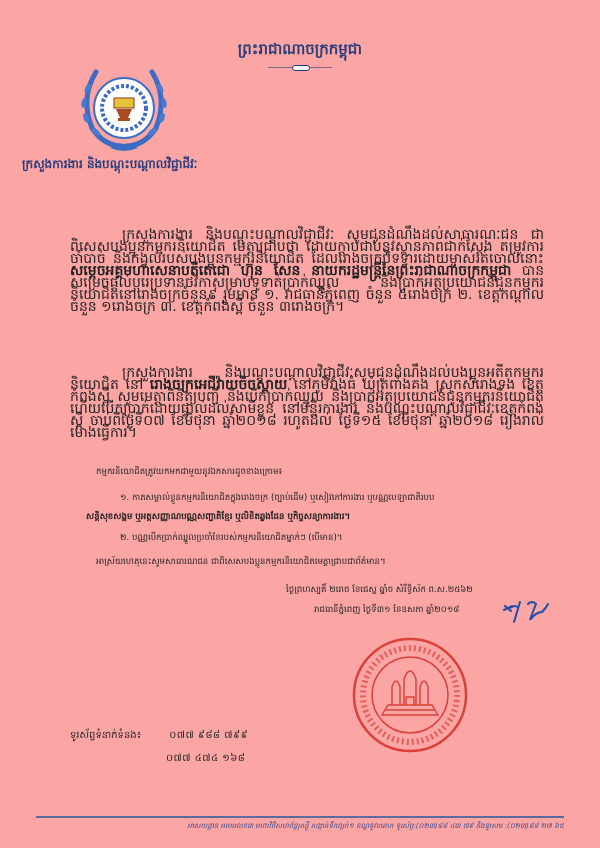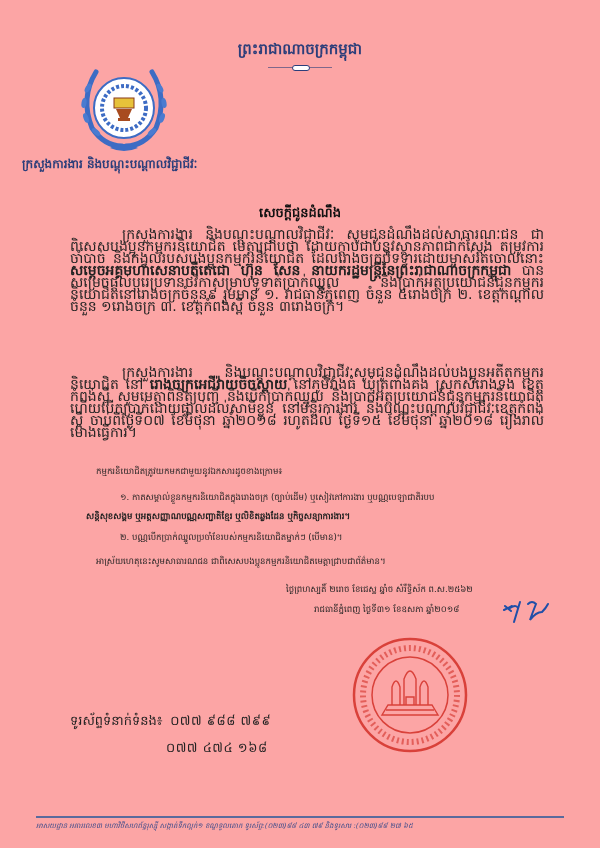--- a/index.html
+++ b/index.html
@@ -35,27 +35,27 @@
   .req-list .i1b { padding-left: 0; font-weight: bold; }
   .req-list .i2 { padding-left: 34px; margin-top: 2px; }
   .closing { position: absolute; left: 96px; top: 556px; font-size: 8.6px; color: #222; }
 
   .date1 { position: absolute; left: 286px; top: 584px; font-size: 8.6px; color: #222; }
   .date2 { position: absolute; left: 314px; top: 604px; font-size: 8.6px; color: #222; }
   .signature { position: absolute; left: 502px; top: 598px; width: 50px; height: 28px; }
 
   .seal { position: absolute; left: 350px; top: 635px; width: 120px; height: 120px; }
 
-  .contact { position: absolute; left: 70px; top: 712px; font-size: 13px; color: #222; }
+  .contact { position: absolute; left: 70px; top: 728px; font-size: 10px; color: #222; }
   .contact .lbl { display: inline-block; width: 96px; }
   .contact .num { display: inline-block; letter-spacing: 0.5px; }
   .contact .row2 { margin-top: 8px; padding-left: 96px; }
 
   .footer-rule { position: absolute; left: 36px; right: 36px; top: 816px; height: 1.5px; background: #5a6a9c; }
-  .footer { position: absolute; left: 36px; right: 36px; top: 821px; text-align: left; font-size: 7px; font-style: italic; color: #3a4a8a; }
+  .footer { position: absolute; left: 36px; right: 36px; top: 821px; text-align: right; font-size: 7px; font-style: italic; color: #3a4a8a; }
 </style>
 </head>
 <body>
 
 <div class="page">
 
   <div class="kingdom">
     <div class="k1">ព្រះរាជាណាចក្រកម្ពុជា</div>
     <div class="orn"></div>
   </div>
@@ -81,21 +81,20 @@
       <circle cx="50" cy="50" r="17" fill="#fff"></circle>
       <rect x="40" y="40" width="20" height="10" fill="#e7c23a" stroke="#8a3b1a" stroke-width="1"></rect>
       <path d="M42 51 L58 51 L54 60 L46 60 Z" fill="#a84b1f"></path>
       <rect x="44" y="60" width="12" height="3" fill="#a84b1f"></rect>
       <path d="M36 90 Q50 82 64 90 Q50 96 36 90 Z" fill="#3d6cc4"></path>
     </svg>
   </div>
 
   <div class="ministry">ក្រសួងការងារ និងបណ្តុះបណ្តាលវិជ្ជាជីវៈ</div>
 
-  <div class="title">សេចក្តីជូនដំណឹង</div>
 
   <div class="para p1">
     <span class="indent"></span><span>ក្រសួងការងារ និងបណ្តុះបណ្តាលវិជ្ជាជីវៈ សូមជូនដំណឹងដល់សាធារណៈជន ជាពិសេសបងប្អូនកម្មករនិយោជិត មេត្តាជ្រាបថា ដោយក្តាប់ជាប់នូវស្ថានភាពជាក់ស្តែង តម្រូវការចាំបាច់ និងកង្វល់របស់បងប្អូនកម្មករនិយោជិត ដែលរោងចក្របិទទ្វារដោយម្ចាស់រត់ចោលនោះ</span>
     <b>សម្តេចអគ្គមហាសេនាបតីតេជោ ហ៊ុន សែន នាយករដ្ឋមន្ត្រីនៃព្រះរាជាណាចក្រកម្ពុជា</b>
     <span>បានសម្រេចផ្តល់បុរេប្រទានថវិកាសម្រាប់ទូទាត់ប្រាក់ឈ្នួល និងប្រាក់អត្ថប្រយោជន៍ជូនកម្មករនិយោជិតនៅរោងចក្រចំនួន៩ រួមមាន ១. រាជធានីភ្នំពេញ ចំនួន ៥រោងចក្រ ២. ខេត្តកណ្តាល ចំនួន ១រោងចក្រ ៣. ខេត្តកំពង់ស្ពឺ ចំនួន ៣រោងចក្រ។</span>
   </div>
 
   <div class="para p2">
     <span class="indent"></span><span>ក្រសួងការងារ និងបណ្តុះបណ្តាលវិជ្ជាជីវៈសូមជូនដំណឹងដល់បងប្អូនអតីតកម្មករនិយោជិត នៅ</span>
     <b>រោងចក្រអេជីវ៉ាយចិចស្ពាយ</b>

